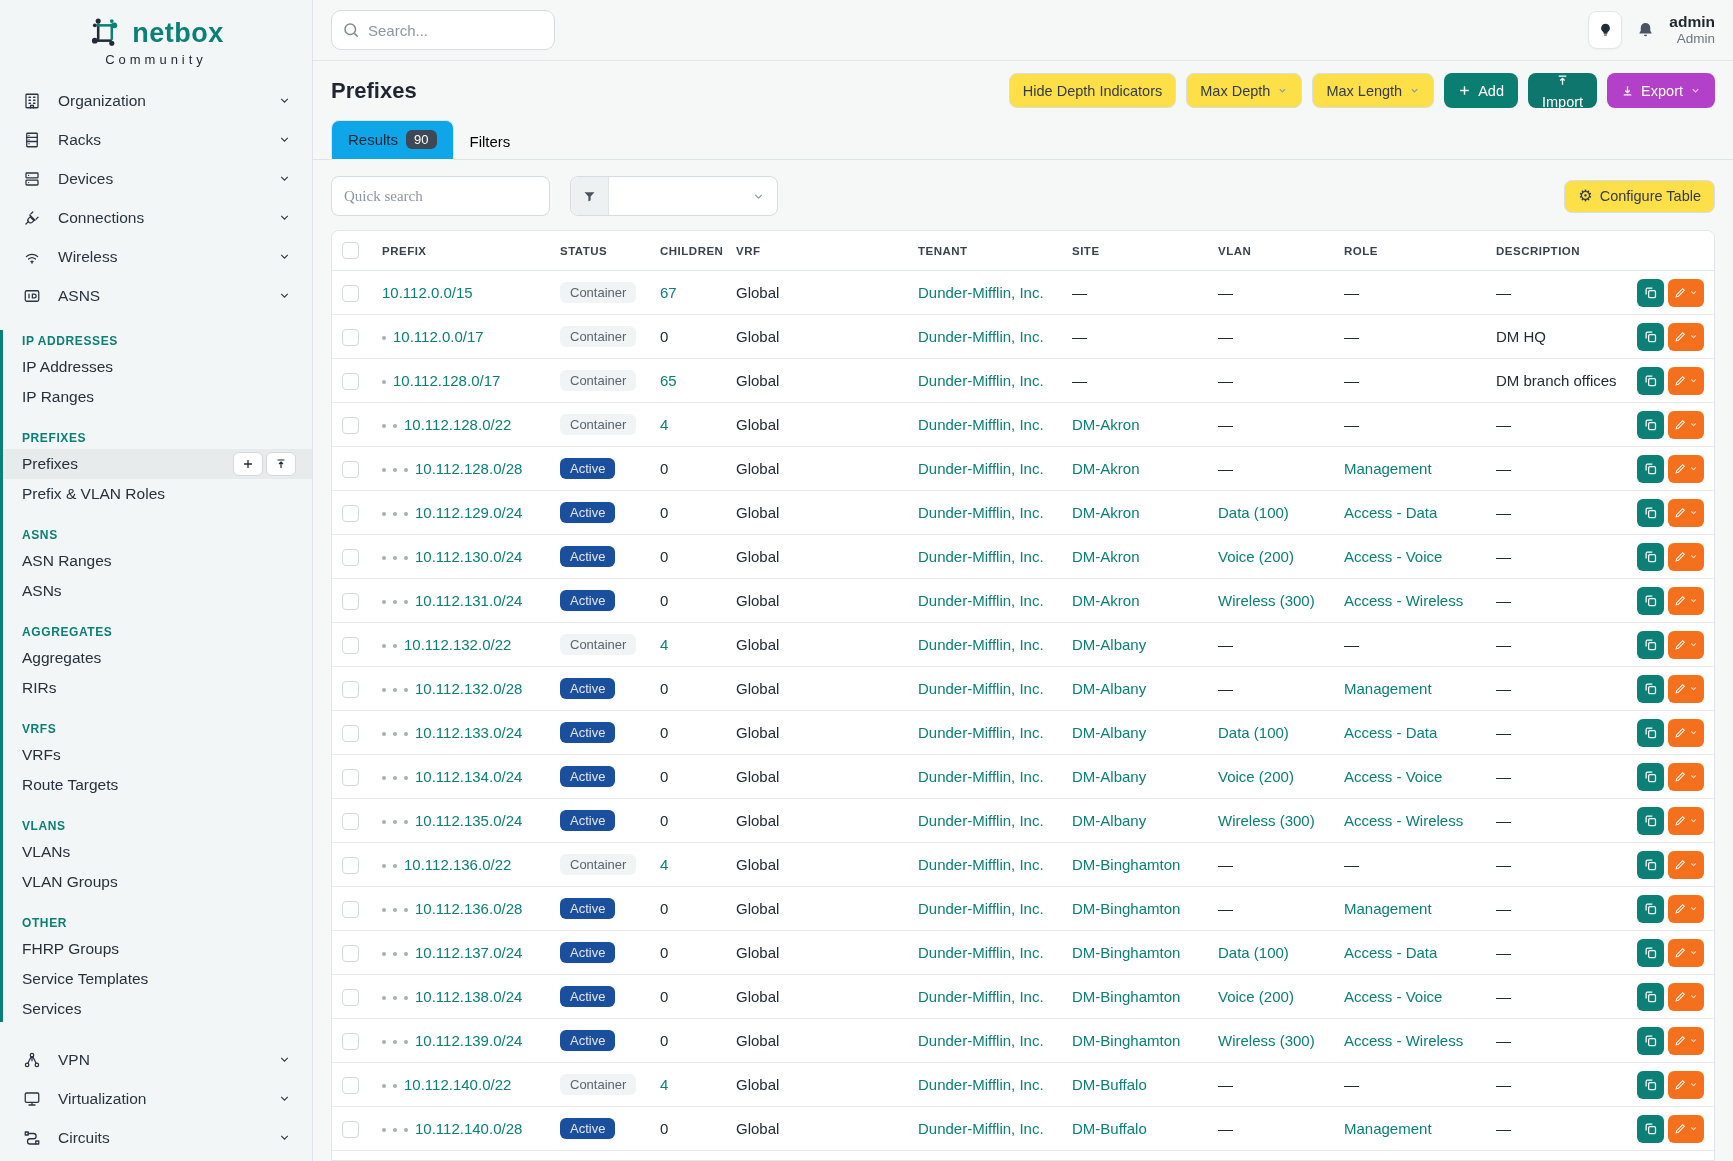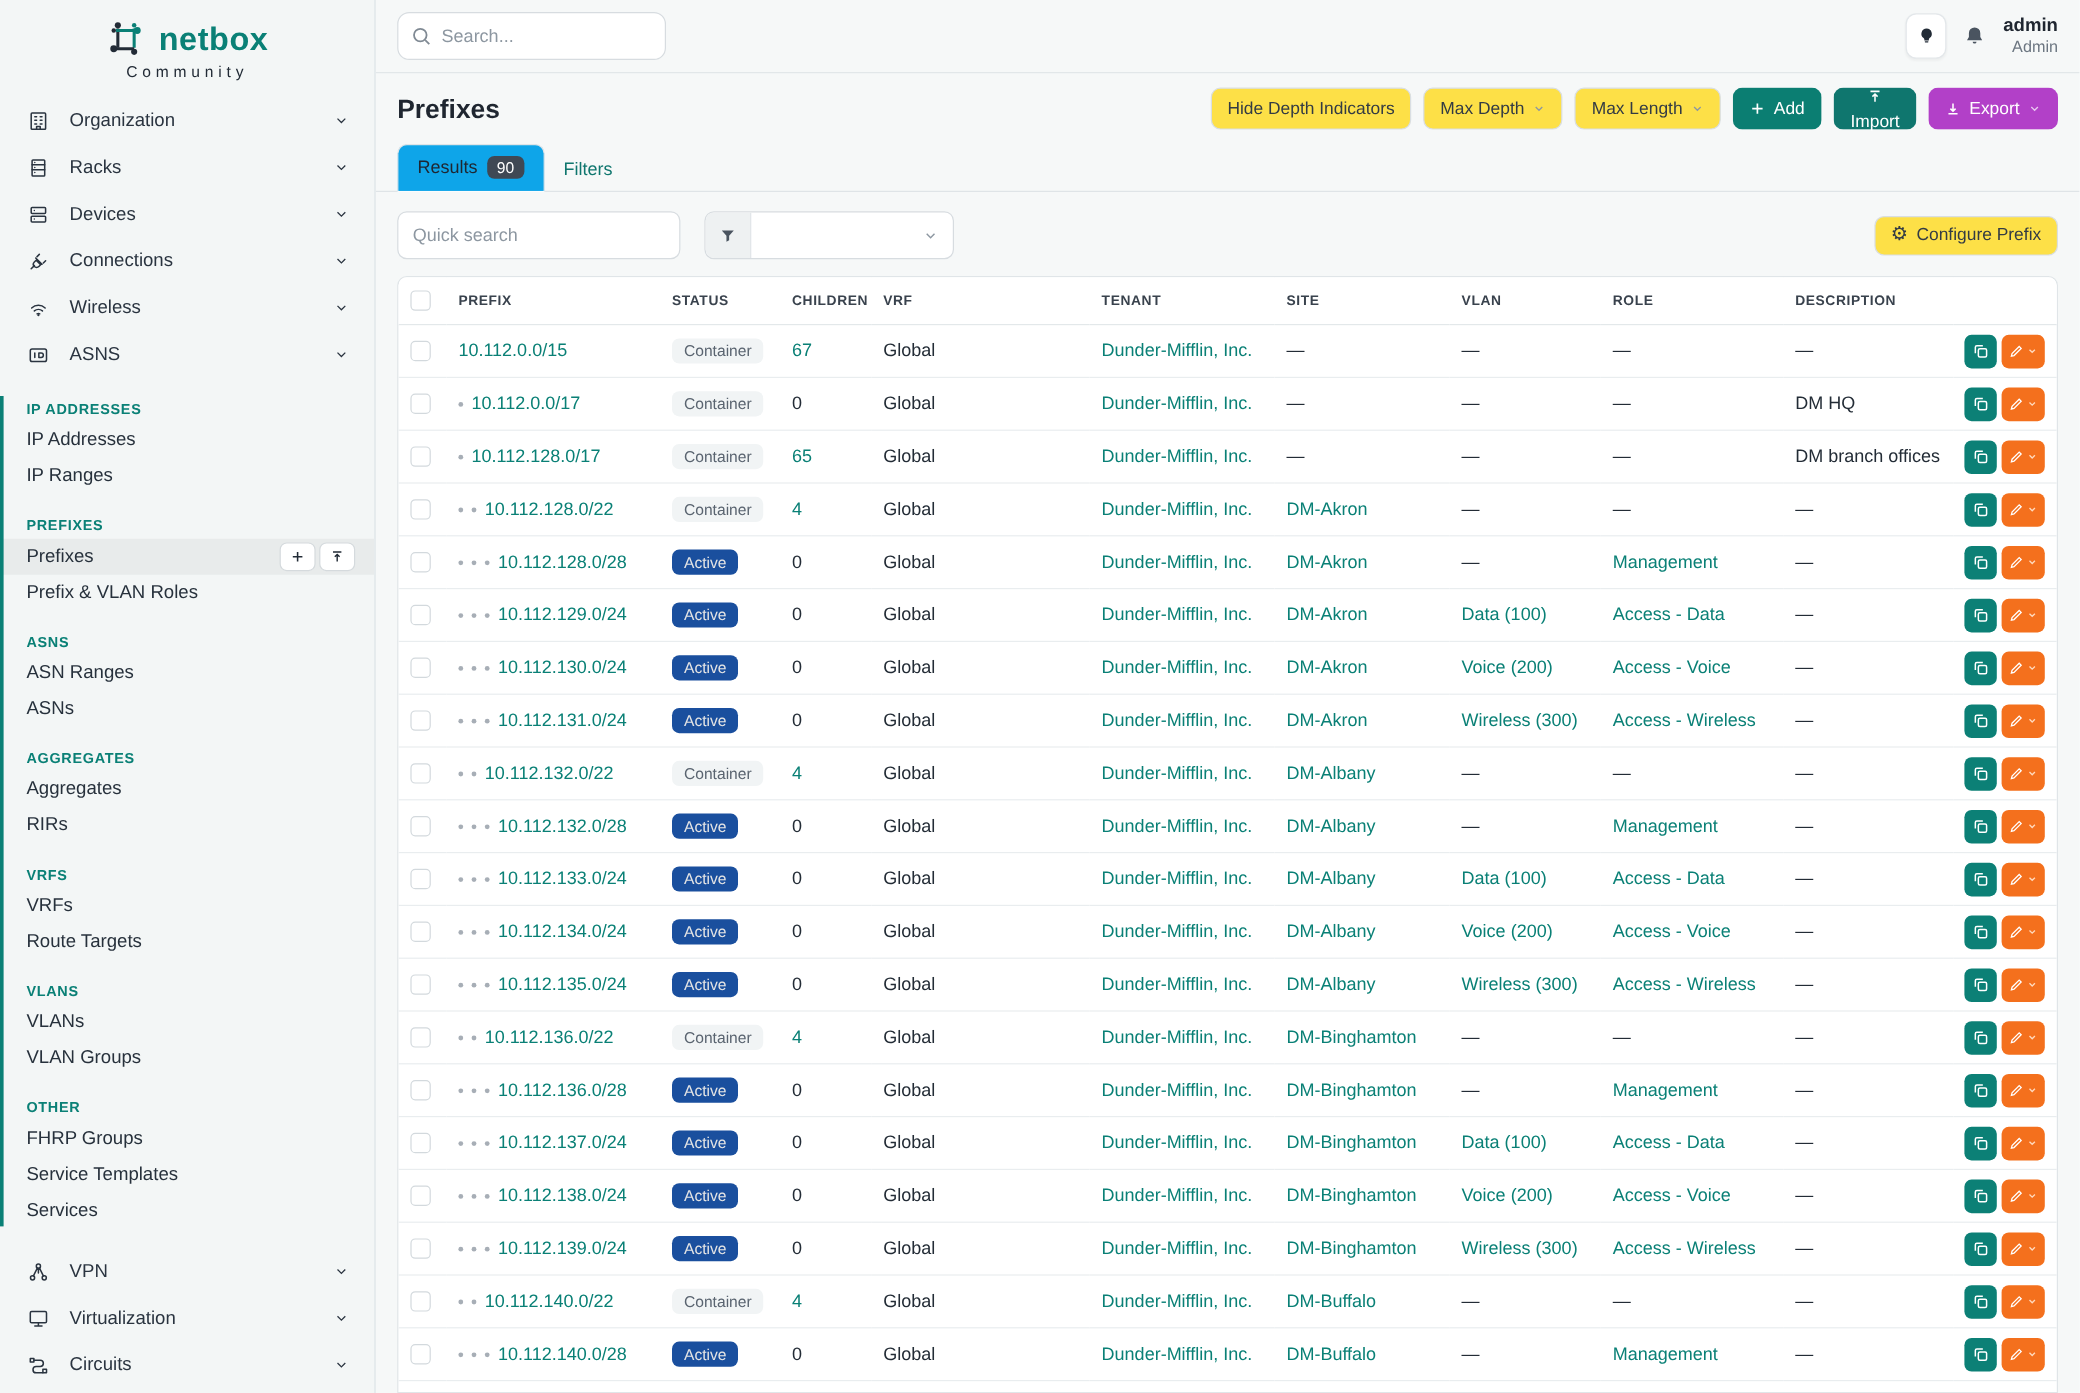--- a/index.html
+++ b/index.html
@@ -54,27 +54,27 @@
     font-family:inherit; background:#fde047; }
   .btn.outline { border-color:#d9dee2; color:#333b44; }
   .btn .chev-sm { color:#8d97a1; }
   .btn.add { background:#0b7e72; color:#fff; }
   .btn.import { background:#0f766e; color:#fff;flex-direction:column; }
   .btn.export { background:#b240c8; color:#fff; }
   .btn.export .chev-sm { color:#e9c9f0; }
 
   .tabbar { display:flex; align-items:flex-end; padding:0 0 0 18px; border-bottom:1px solid #dfe4e7; height:42px; }
   .tab { display:flex; align-items:center; gap:8px; padding:9px 16px 10px 16px; font-size:15px;
-    color:#0f766e; cursor:pointer; position:relative; top:1px; }
+    color:#000000; cursor:pointer; position:relative; top:1px; }
   .tab.active { background:#0ea5e9; border:1px solid #dfe4e7; border-bottom-color:#fbfdfd;
     border-radius:8px 8px 0 0; color:#1f2630; }
   .tab-badge { background:#3f4854; color:#fff; font-size:13px; padding:2px 8px; border-radius:6px; }
 
   .toolbar { display:flex; align-items:center; margin:16px 18px 14px 18px; }
-  .qs { width:236px; }
+  .qs { width:219px;font-family:Liberation Serif, serif; }
   .qs input { width:100%; height:40px; border:1px solid #d7dce0; border-radius:8px; padding:0 12px;
     font-size:15px; background:#fff; outline:none; font-family:inherit; }
   .filter-group { display:flex; height:40px; margin-left:20px; border:1px solid #d7dce0;
     border-radius:8px; overflow:hidden; background:#fff; }
   .funnel-seg { width:38px; background:#eef1f2; display:flex; align-items:center; justify-content:center;
     border-right:1px solid #e2e6e9; cursor:pointer; }
   .select-seg { width:168px; display:flex; align-items:center; justify-content:flex-end; padding:0 12px;
     color:#8d97a1; cursor:pointer; }
   .cfg-btn { margin-left:auto; height:33px; }
   .cfg-btn .gear { font-size:16px; line-height:1; }
@@ -454,21 +454,21 @@
         <div class="select-seg">
           <span class="icon">
             <svg width="13" height="13" viewBox="0 0 24 24" fill="none" stroke="#8d97a1" stroke-width="2.2">
                 <polyline points="6 9 12 15 18 9"></polyline>
               </svg>
           </span>
         </div>
       </div>
       <button class="btn outline cfg-btn">
         <span class="gear">⚙</span>
-        <span>Configure Prefix</span>
+        <span>Configure Table</span>
       </button>
     </div>
 
     <div class="card">
       <table>
         <colgroup>
           <col style="width:40px">
             <col style="width:178px">
             <col style="width:100px">
             <col style="width:76px">

